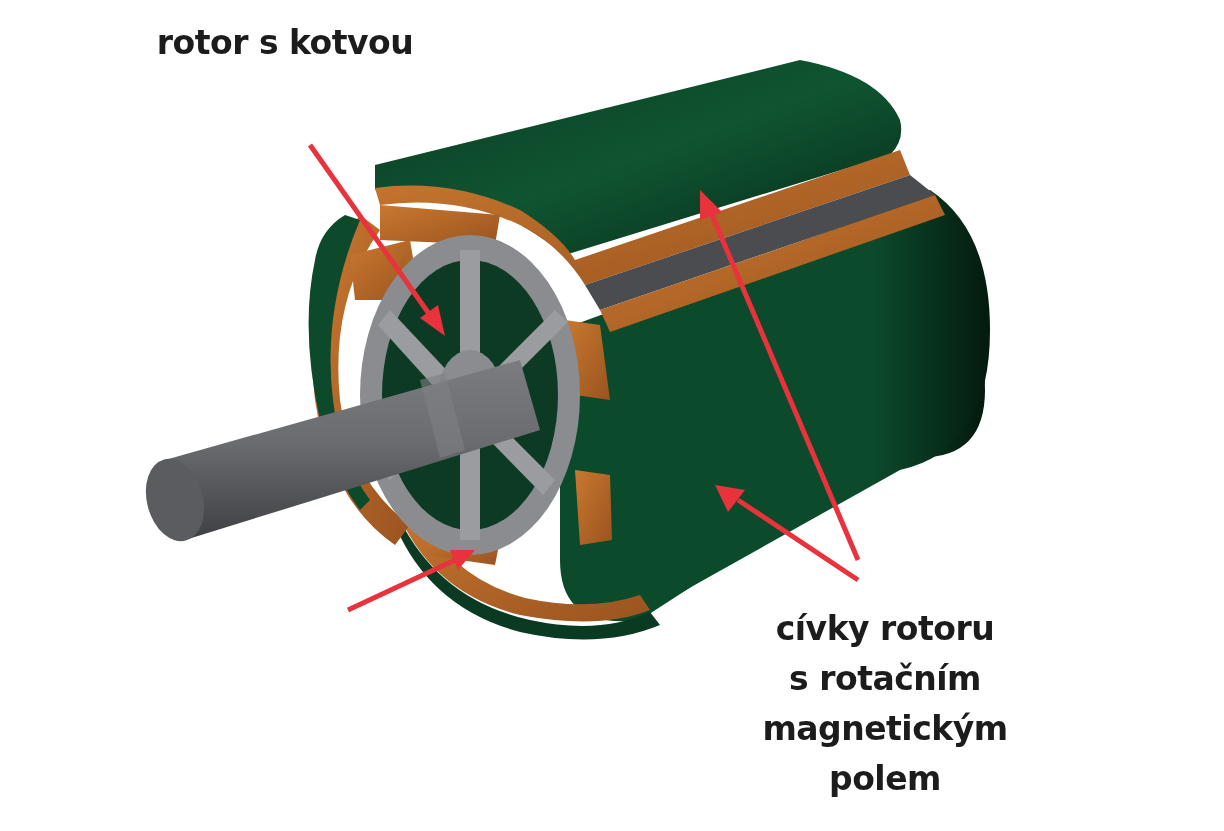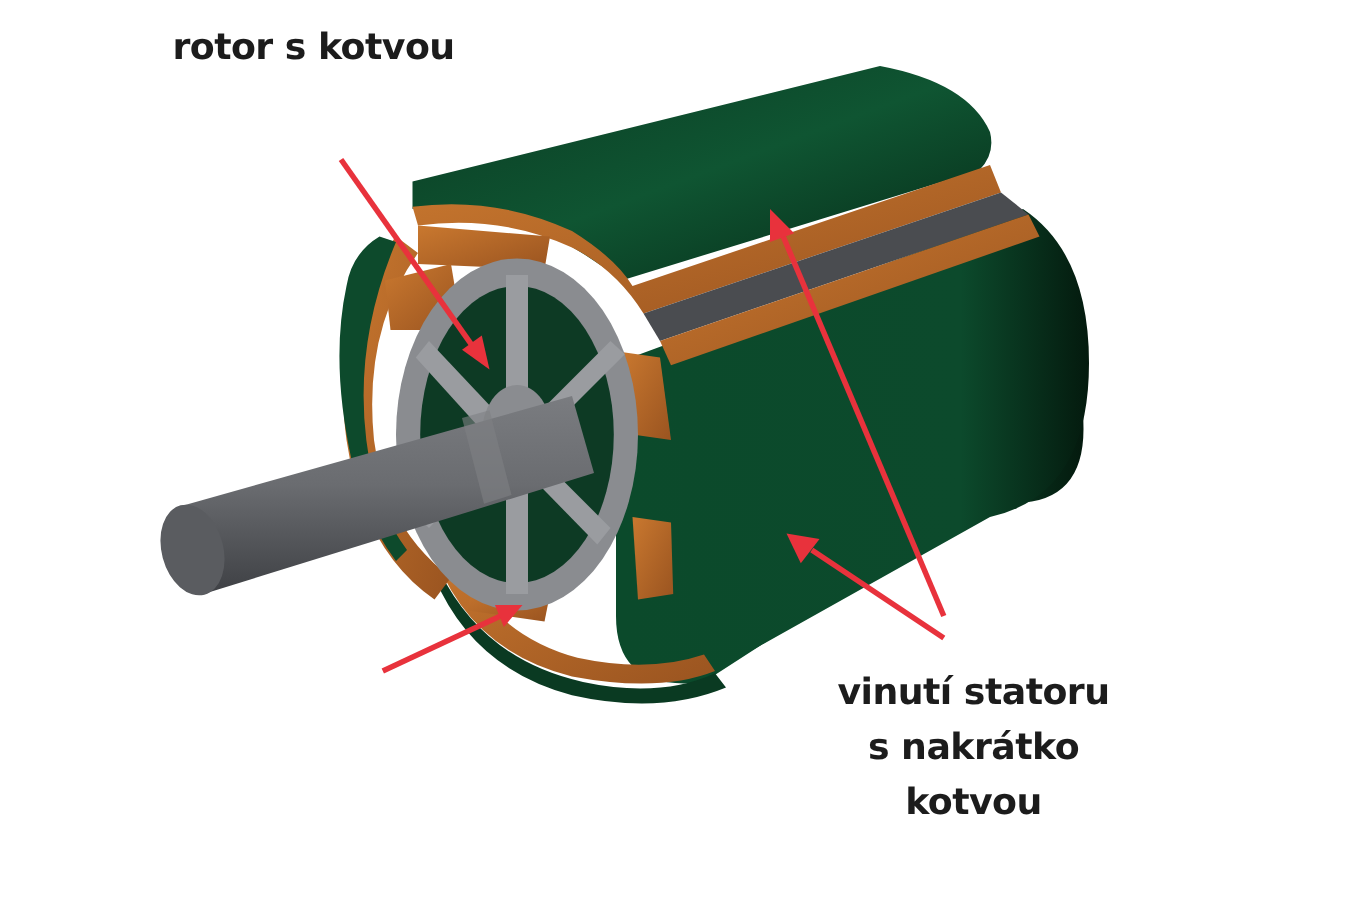--- a/index.html
+++ b/index.html
@@ -113,18 +113,19 @@
       </g>
     </g>
   </svg>
 
   <div class="label" style="left:140px; top:18px; width:290px;">
     <span>rotor s kotvou</span>
   </div>
 
 
   <div class="label" style="left:730px; top:604px; width:310px;">
-    <span>vinutí statoru</span>
-    <span>s nakrátko</span>
-    <span>kotvou</span>
+    <span>cívky rotoru</span>
+    <span>s rotačním</span>
+    <span>magnetickým</span>
+    <span>polem</span>
   </div>
 
 </div>
 
 </body></html>

